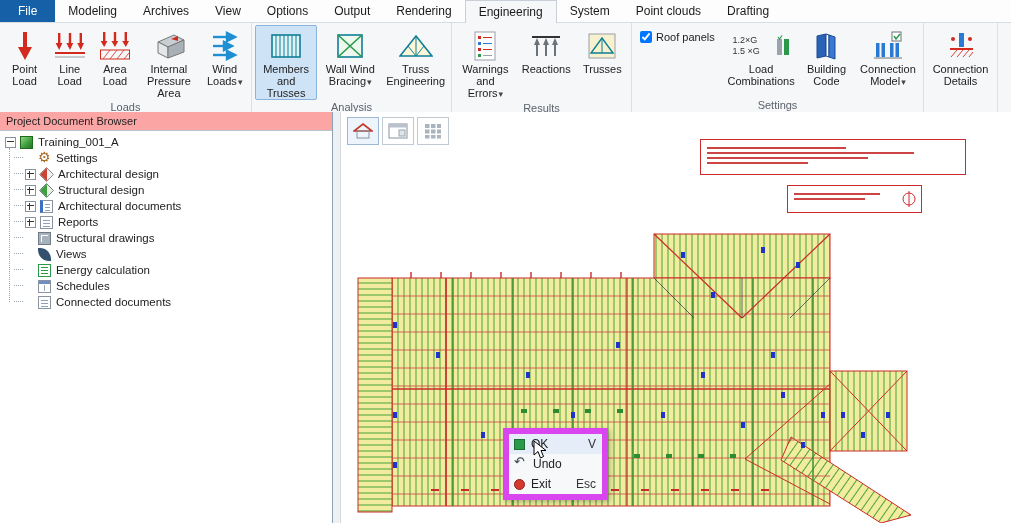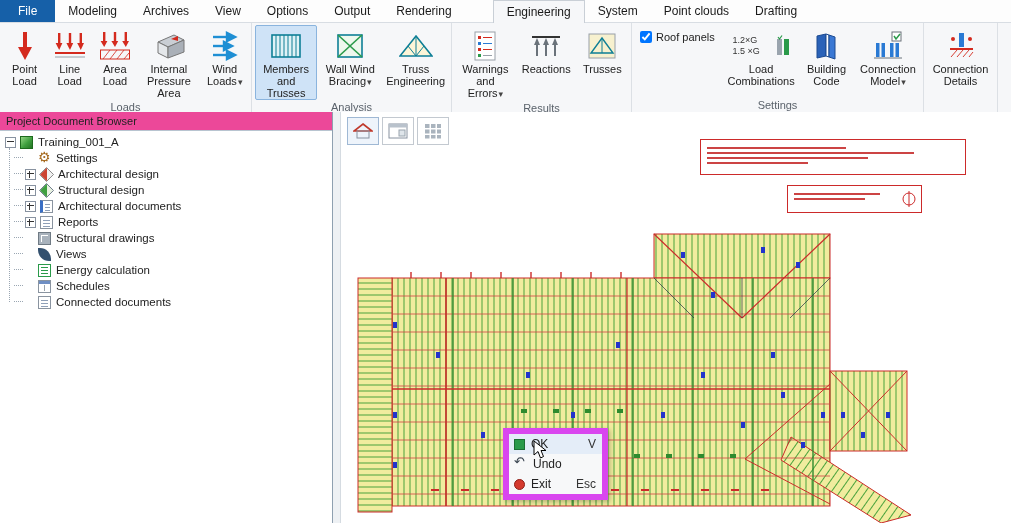--- a/index.html
+++ b/index.html
@@ -3,21 +3,21 @@
 <meta charset="utf-8">
 <style>
   html,body{margin:0;padding:0;width:1011px;height:523px;overflow:hidden;
     font-family:"Liberation Sans",sans-serif;font-size:12px;color:#222;background:#fff;}
   .app{position:relative;width:1011px;height:523px;background:#fff;}
 
   
   .menubar{height:22px;background:#fdfdfd;border-bottom:1px solid #d8dde3;display:flex;align-items:stretch;}
   .mtab{padding:0 13px;display:flex;align-items:center;font-size:12px;color:#1a1a1a;cursor:default;white-space:nowrap;}
   .mtab.file{background:#1660a8;color:#fff;padding:0 18px;}
-  .mtab.sel{background:#f6f7f9;border:1px solid #c9cfd6;border-bottom:none;margin-bottom:-1px;margin-left:28px;}
+  .mtab.sel{background:#f6f7f9;border:1px solid #c9cfd6;border-bottom:none;margin-bottom:-1px;}
 
   
   .ribbon{height:90px;background:#f6f7f9;border-bottom:1px solid #c5cbd2;display:flex;}
   .rgroup{display:flex;flex-direction:column;border-right:1px solid #dcе0e5;border-right:1px solid #dce0e5;padding:2px 2px 0 2px;box-sizing:border-box;}
   .rbtns{flex:1;display:flex;align-items:stretch;justify-content:center;}
   .glabel{height:15px;text-align:center;font-size:11px;color:#5a626b;line-height:15px;}
   .rbtn{display:flex;flex-direction:column;align-items:center;justify-content:flex-start;
     padding:3px 2px 0 2px;margin:0 1px;border:1px solid transparent;border-radius:2px;cursor:default;}
   .rbtn.sel{background:#cfe3f7;border-color:#8ab4de;}
   .ric{height:34px;display:flex;align-items:center;justify-content:center;}
@@ -25,21 +25,21 @@
   .caret::after{content:"▾";font-size:9px;color:#444;margin-left:1px;}
   .chk{display:flex;align-items:center;gap:4px;font-size:11px;padding:6px 4px 0 6px;white-space:nowrap;}
   .chk input{width:12px;height:12px;margin:0;}
   .combo{display:flex;align-items:center;gap:16px;}
   .combo-txt{font-size:9px;line-height:11px;color:#333;text-align:left;}
   .settings-left{display:flex;flex-direction:column;width:96px;}
 
   
   .main{position:absolute;top:112px;left:0;right:0;bottom:0;display:flex;}
   .sidebar{width:333px;box-sizing:border-box;border-right:1px solid #8fa0b0;background:#fff;display:flex;flex-direction:column;}
-  .sb-title{height:18px;background:#ec4899;border-bottom:1px solid #b8c4d0;font-size:11px;line-height:18px;padding-left:6px;color:#222;}
+  .sb-title{height:18px;background:#fca5a5;border-bottom:1px solid #b8c4d0;font-size:11px;line-height:18px;padding-left:6px;color:#222;}
   .tree{padding:3px 0 0 0;position:relative;flex:1;}
   .tree::before{content:"";position:absolute;left:9px;top:17px;height:154px;border-left:1px dotted #9aa6b2;}
   .trow{display:flex;align-items:center;height:16px;font-size:11.5px;white-space:nowrap;cursor:default;}
   .trow.root{padding-left:5px;}
   .trow.child{padding-left:14px;}
   .stub{width:9px;height:1px;border-top:1px dotted #9aa6b2;margin-right:2px;flex:none;}
   .exp{width:9px;height:9px;border:1px solid #8892a0;background:#fff;position:relative;flex:none;margin-right:4px;}
   .exp::before{content:"";position:absolute;left:1px;right:1px;top:3px;height:1px;background:#333;}
   .exp.plus::after{content:"";position:absolute;top:1px;bottom:1px;left:3px;width:1px;background:#333;}
   .spc{width:13px;flex:none;}

